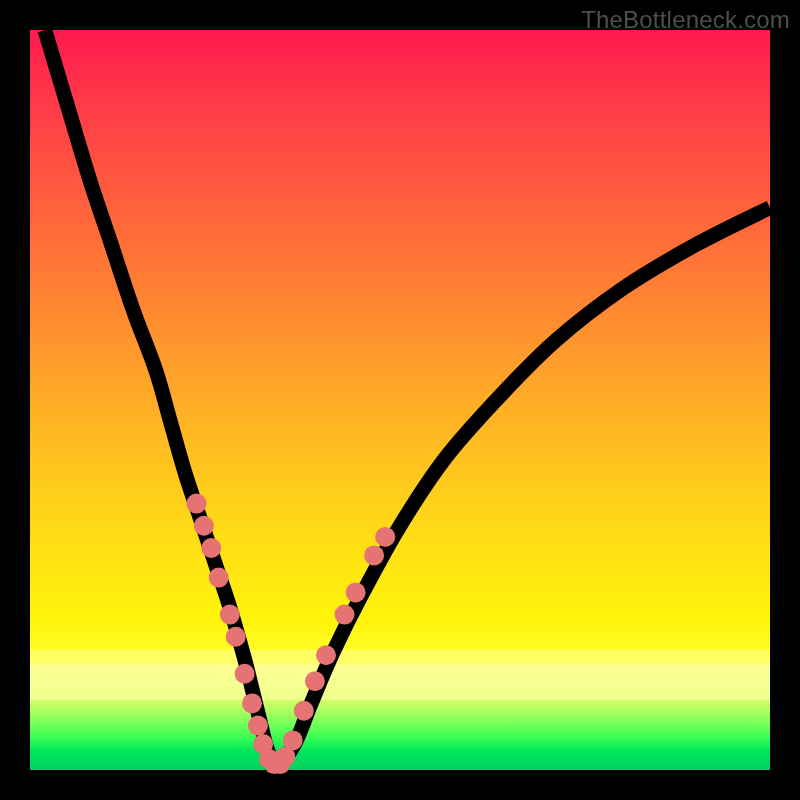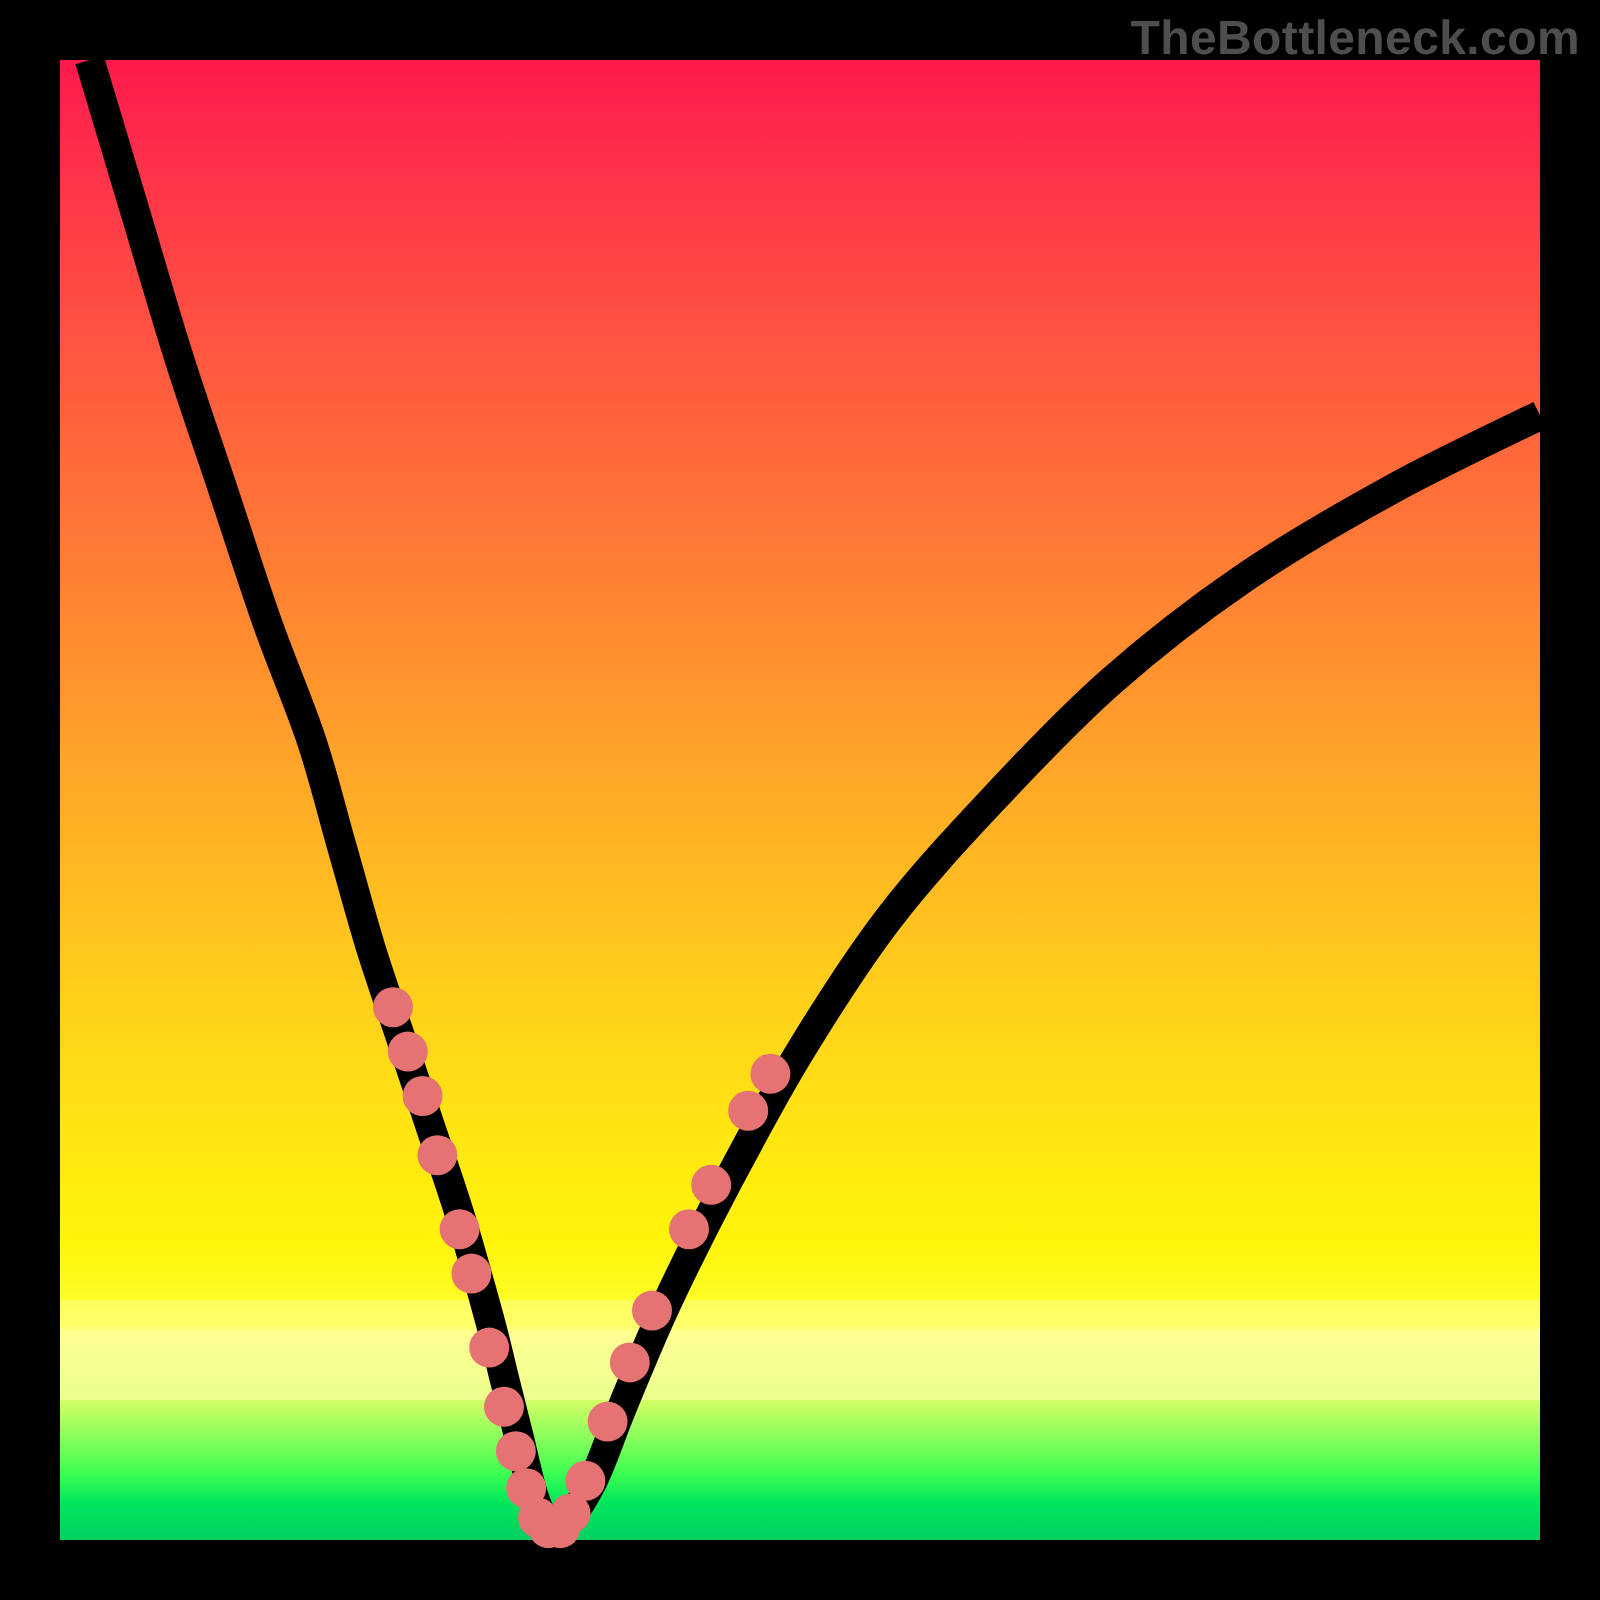--- a/index.html
+++ b/index.html
@@ -16,21 +16,21 @@
     width: 800px;
     height: 800px;
     background: #000;
   }
   .watermark {
     position: absolute;
     top: 6px;
     right: 10px;
     color: #4e4e4e;
     font-size: 24px;
-    font-weight: 700;
+    font-weight: 400;
     letter-spacing: 0.2px;
     z-index: 10;
   }
   .plot {
     position: absolute;
     left: 30px;
     top: 30px;
     width: 740px;
     height: 740px;
     

